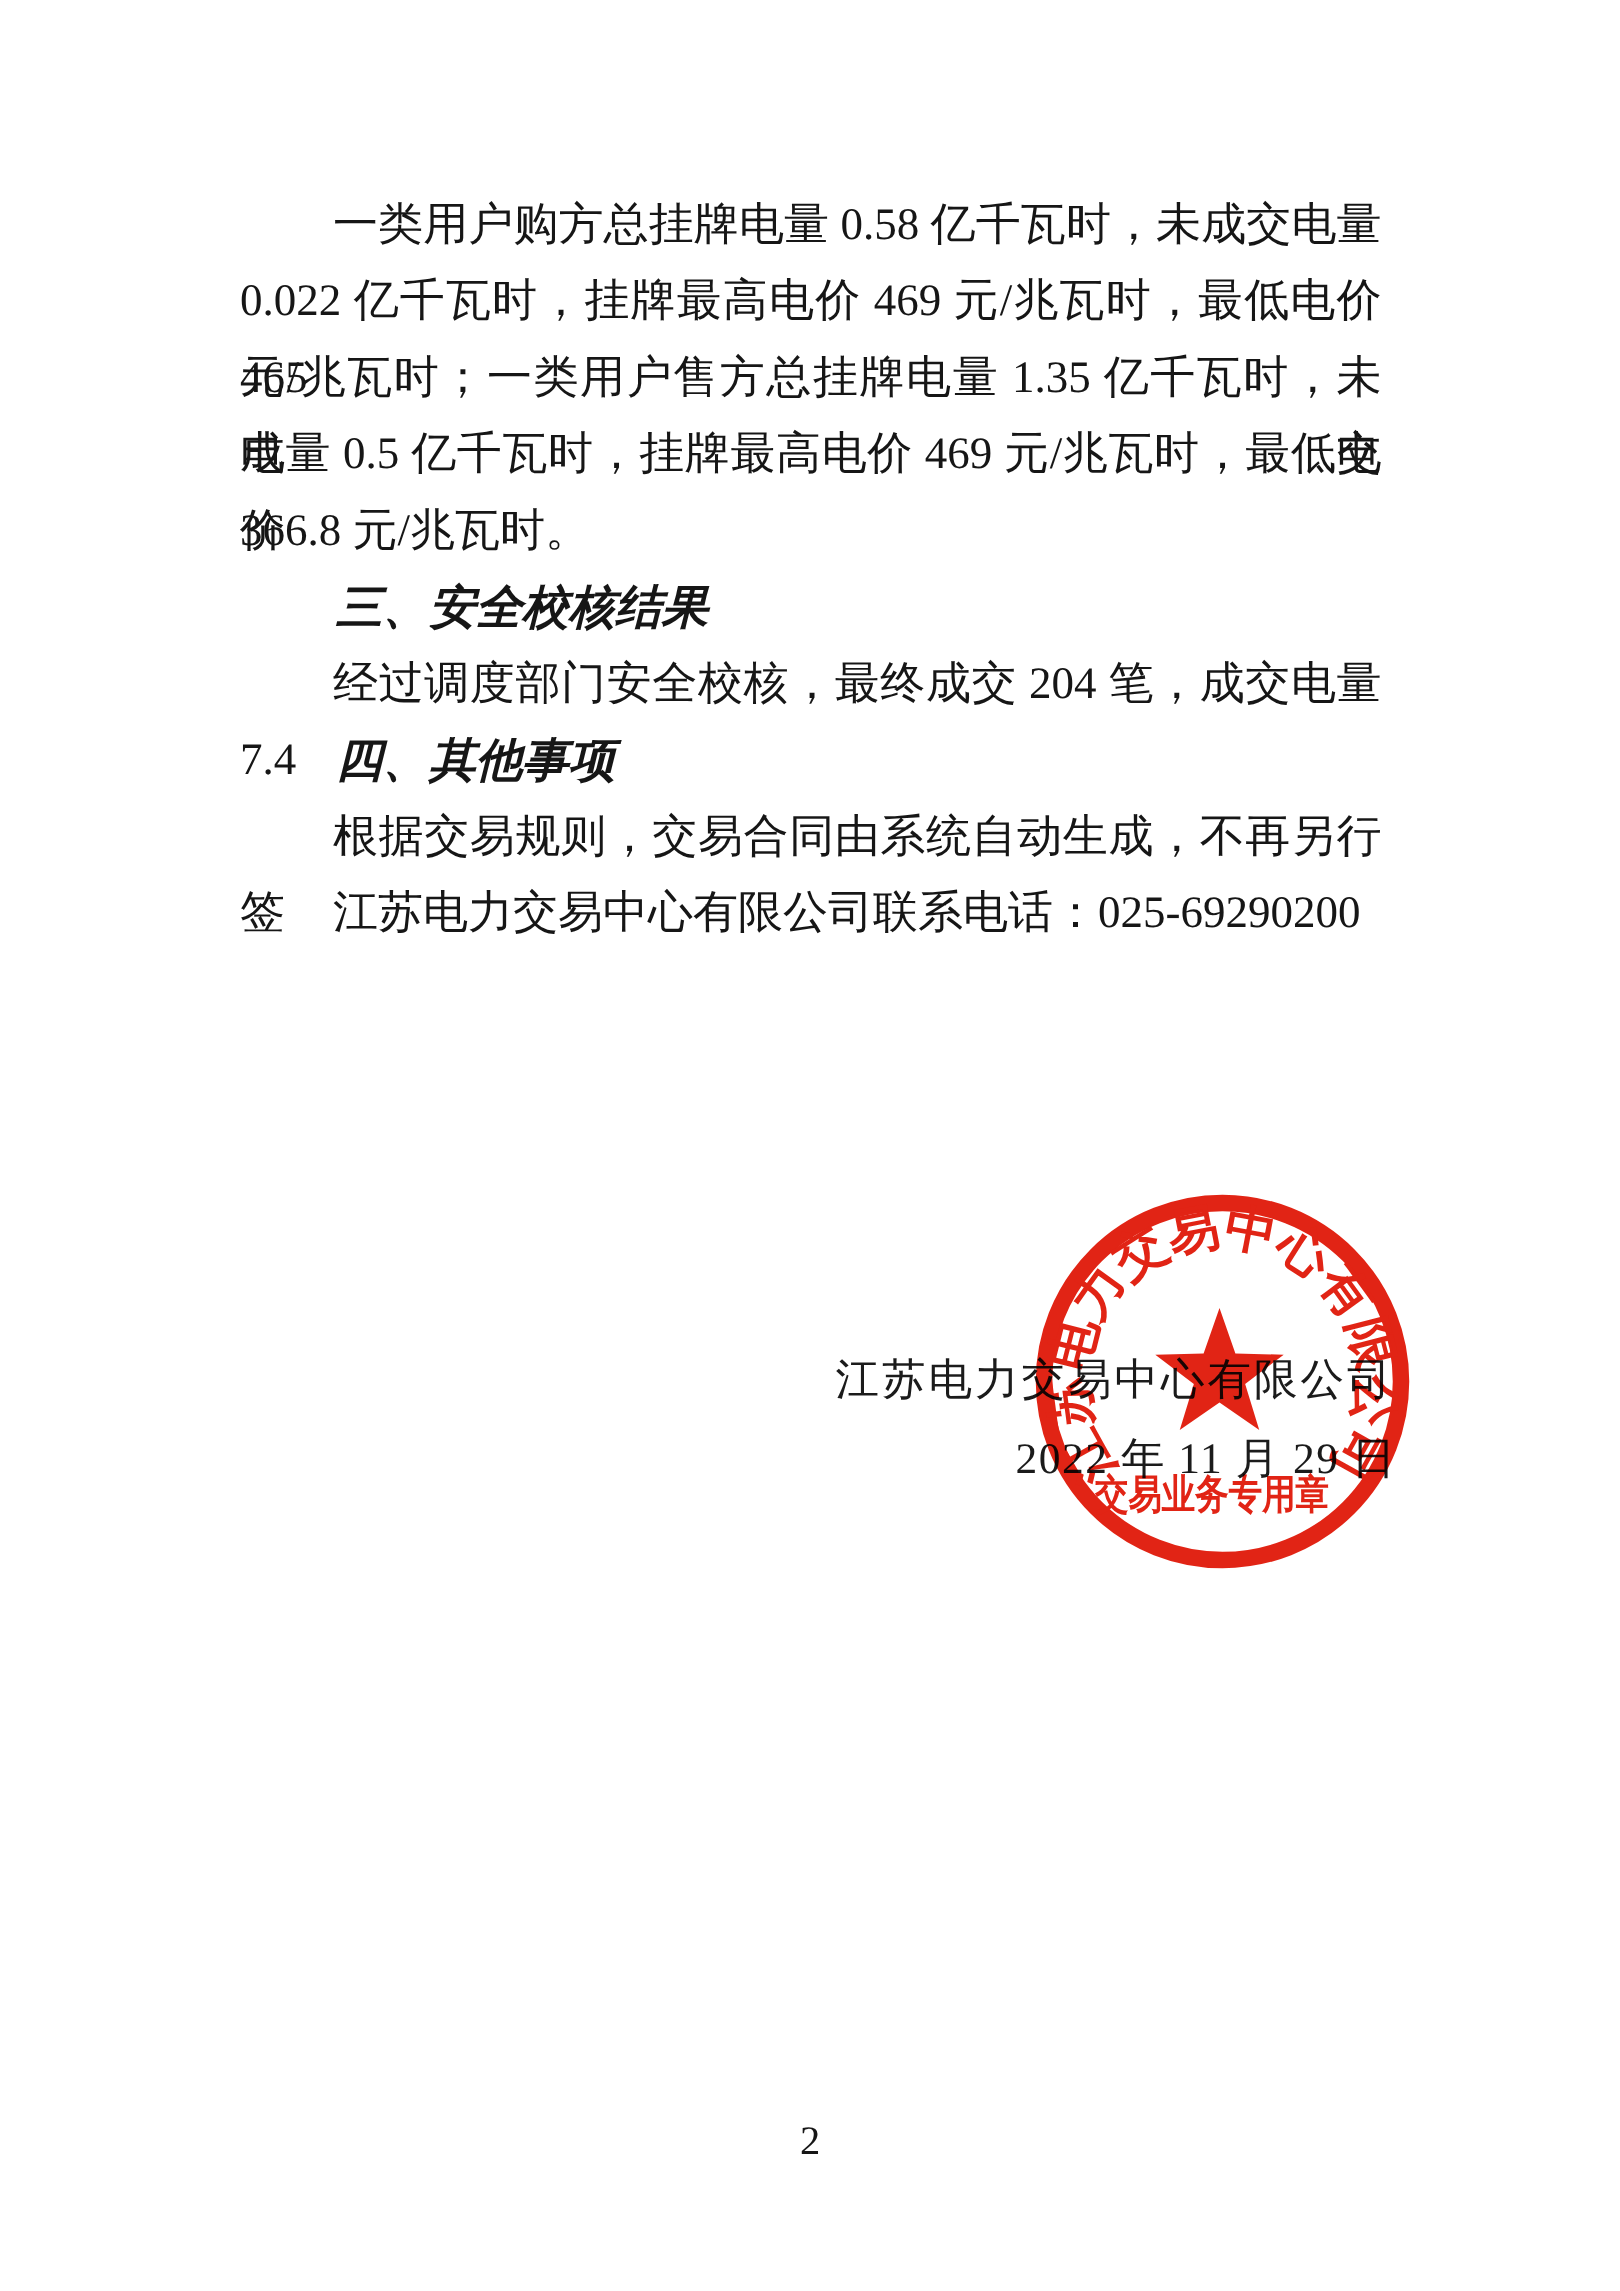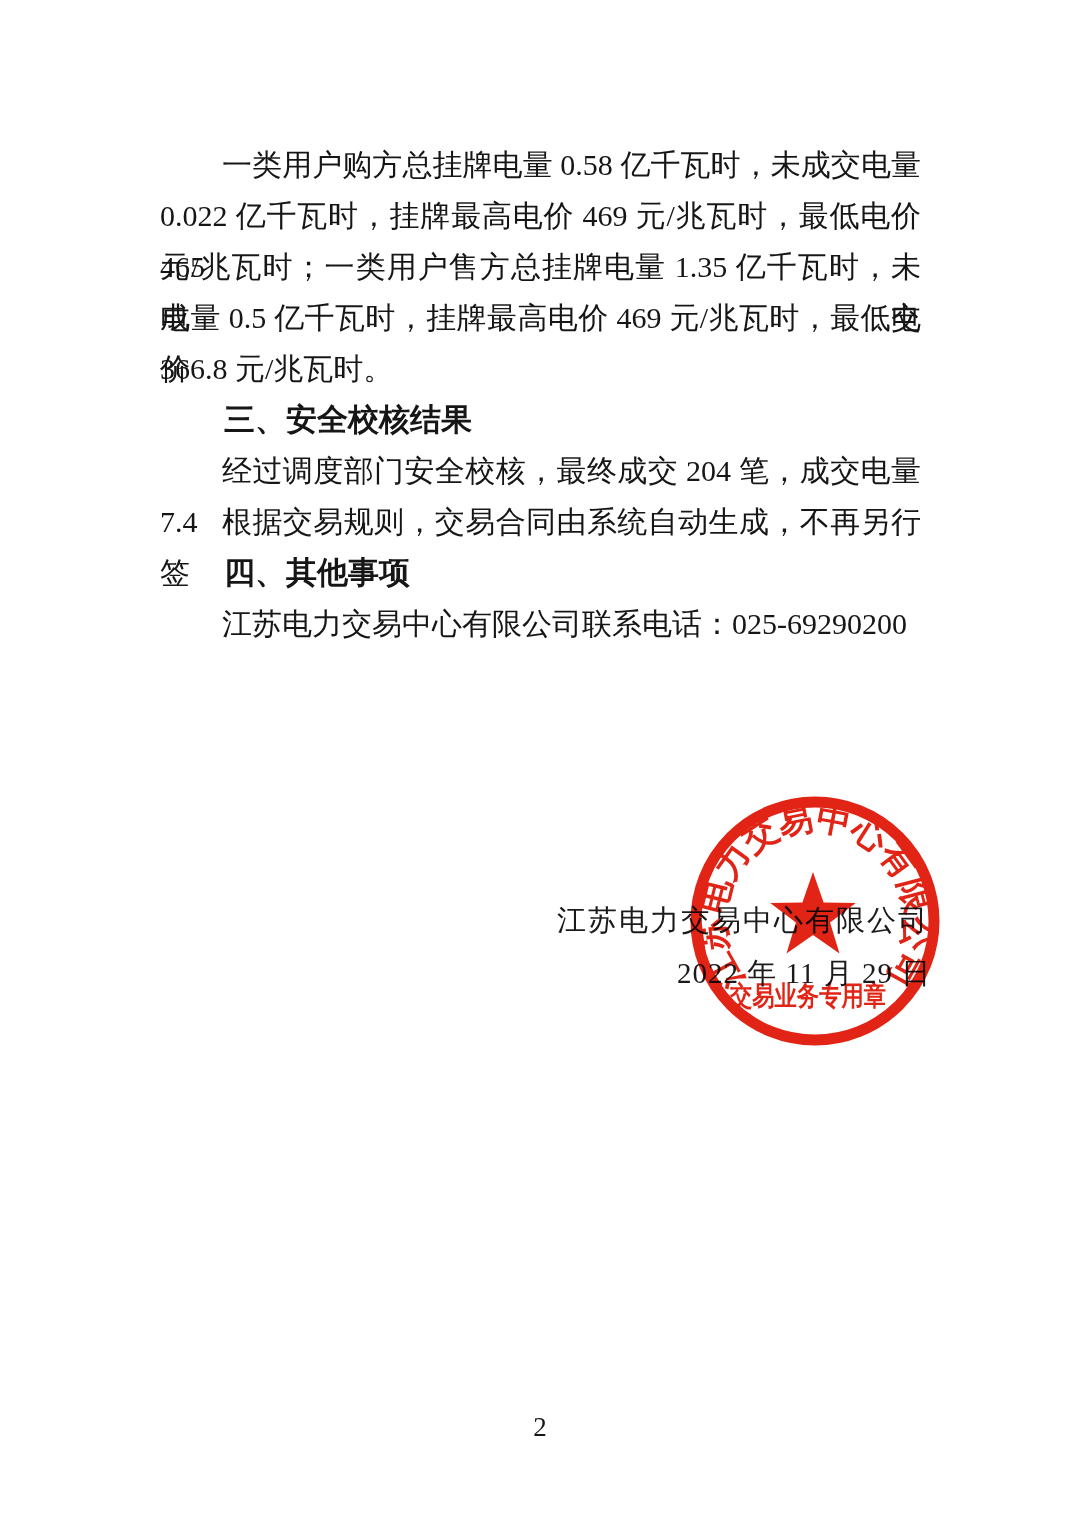--- a/index.html
+++ b/index.html
@@ -12,21 +12,21 @@
     width: 1080px;
     height: 1527px;
     background: #ffffff;
     overflow: hidden;
     font-family: "Liberation Serif", "DejaVu Serif", serif;
     color: #161616;
   }
   .body-text {
     position: absolute;
     left: 160px;
-    top: 139px;
+    top: 124px;
     width: 761px;
   }
   .bline {
     font-size: 30px;
     line-height: 51px;
     height: 51px;
     text-align: left;
     color: #161616;
   }
   .bline.j {
@@ -36,20 +36,21 @@
   .bline.indent {
     text-indent: 62px;
   }
   .bline.heading {
     font-family: "Liberation Sans", "DejaVu Sans", sans-serif;
     font-weight: 700;
     font-size: 31px;
     text-indent: 64px;
     text-align: left;
     text-align-last: left;
+    font-style: italic;
   }
   .sig-company {
     position: absolute;
     left: 557px;
     top: 901px;
     font-size: 29px;
     line-height: 38px;
     letter-spacing: 2px;
     white-space: nowrap;
     color: #1b1b1b;
@@ -97,23 +98,23 @@
     <div class="bline j indent">一类用户购方总挂牌电量 0.58 亿千瓦时，未成交电量</div>
     <div class="bline j">0.022 亿千瓦时，挂牌最高电价 469 元/兆瓦时，最低电价 465</div>
     <div class="bline j">元/兆瓦时；一类用户售方总挂牌电量 1.35 亿千瓦时，未成交</div>
     <div class="bline j">电量 0.5 亿千瓦时，挂牌最高电价 469 元/兆瓦时，最低电价</div>
     <div class="bline">366.8 元/兆瓦时。</div>
 
     <div class="bline heading">三、安全校核结果</div>
 
     <div class="bline j indent">经过调度部门安全校核，最终成交 204 笔，成交电量 7.4</div>
 
+    <div class="bline heading">四、其他事项</div>
+
     <div class="bline j indent">根据交易规则，交易合同由系统自动生成，不再另行签</div>
-
-    <div class="bline heading">四、其他事项</div>
 
     <div class="bline indent">江苏电力交易中心有限公司联系电话：025-69290200</div>
   </div>
 
   <div class="sig-company">江苏电力交易中心有限公司</div>
   <div class="sig-date">2022 年 11 月 29 日</div>
 
   <svg class="seal" viewBox="0 0 280 280" aria-hidden="true">
     <circle cx="140" cy="140" r="119" fill="none" stroke-width="11" stroke="#e01808"></circle>
     <path id="sealArc" d="M 70.3 198.5 A 91 91 0 1 1 209.7 198.5" fill="none"></path>

